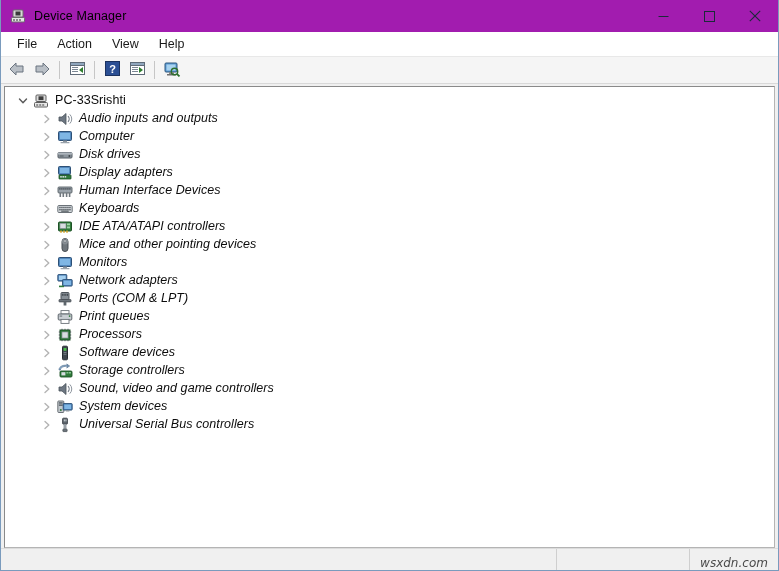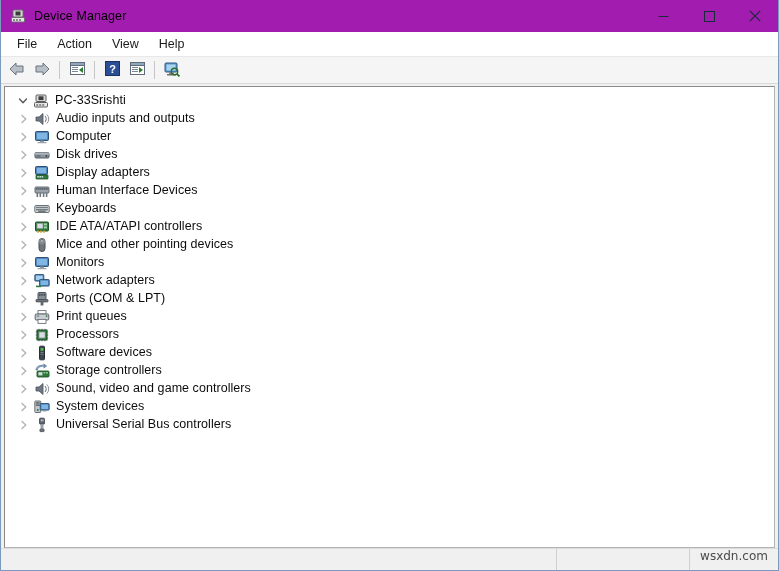--- a/index.html
+++ b/index.html
@@ -136,21 +136,21 @@
     box-sizing: border-box;
   }
   .tree-row {
     height: 18px;
     display: flex;
     align-items: flex-start;
     white-space: nowrap;
     cursor: default;
   }
   .tree-row.root { padding-left: 10px; }
-  .tree-row.child { padding-left: 11px; }
+  .tree-row.child { padding-left: 34px; font-style: italic; }
   .twisty {
     width: 16px;
     height: 16px;
     flex: 0 0 auto;
     display: flex;
     align-items: center;
     justify-content: center;
   }
   .node-icon {
     width: 16px;
@@ -172,24 +172,25 @@
     min-height: 22px;
     background: #f0f0f0;
     border-top: 1px solid #dcdcdc;
     display: flex;
     align-items: stretch;
     box-sizing: border-box;
   }
   .sb-pane {
     height: 100%;
     display: flex;
-    align-items: flex-start;
+    align-items: flex-end;
     box-sizing: border-box;
     font-size: 11.5px;
     color: #1a1a1a;
+    font-style: italic;
   }
   .sb-pane-main  { flex: 1 1 auto; padding-left: 6px; }
   .sb-pane-mid   { width: 133px; border-left: 1px solid #cfcfcf; }
   .sb-pane-right { width: 89px;  border-left: 1px solid #cfcfcf;
                    justify-content: center; }
   .watermark {
     font-family: "DejaVu Sans", sans-serif;
     font-size: 12px;
     color: #4a4a4a;
   }

